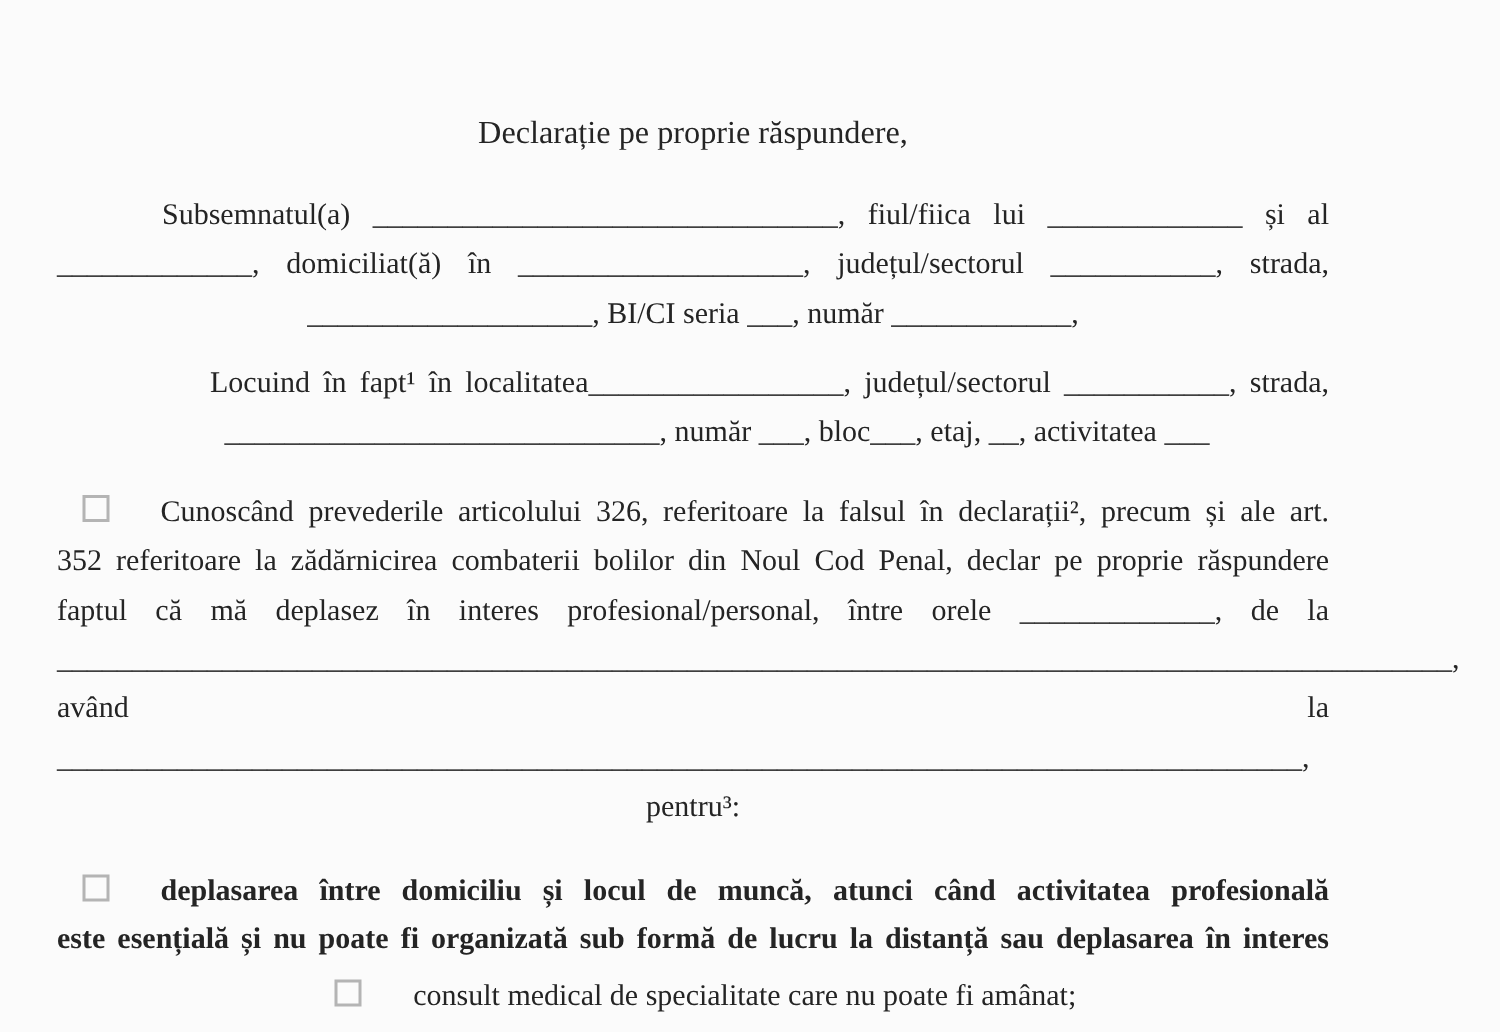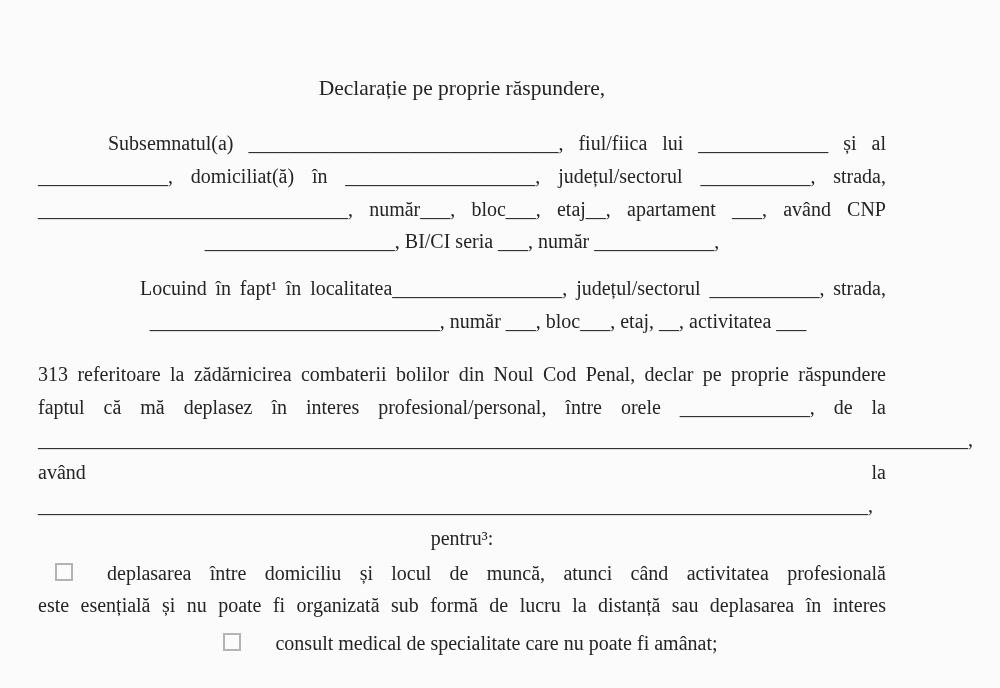--- a/index.html
+++ b/index.html
@@ -23,21 +23,21 @@
   .title {
     font-size: 21.5px;
     font-weight: normal;
     text-align: center;
     line-height: 28px;
     margin: 0 0 25px 0;
   }
   .para { margin: 0; }
   .para.p1 { margin-top: 14px; margin-left: 32px; }
   .para.p2 { margin-top: 20px; }
-  .para.p3 { margin-top: 2px; }
+  .para.p3 { margin-top: 23px; font-weight: bold; }
   .para.p4 { margin-top: 5px; }
   .line {
     line-height: 32.8px;
     text-align: center;
     white-space: normal;
   }
   .line.j {
     text-align: justify;
     text-align-last: justify;
   }
@@ -54,29 +54,29 @@
 </style>
 </head>
 <body>
 
 <div class="sheet">
   <h1 class="title">Declarație pe proprie răspundere,</h1>
   <div id="doc-body">
       <div class="para p0">
         <div class="line j indent"><span>Subsemnatul(a) _______________________________, fiul/fiica lui _____________ și al</span></div>
         <div class="line j"><span>_____________, domiciliat(ă) în ___________________, județul/sectorul ___________, strada,</span></div>
-        <div class="line j"><span>_______________________________, număr___, bloc___, etaj__, apartament ___, având CNP</span></div>
         <div class="line"><span>___________________, BI/CI seria ___, număr ____________,</span></div>
       </div>
       <div class="para p1">
         <div class="line j indent"><span>Locuind în fapt¹ în localitatea_________________, județul/sectorul ___________, strada,</span></div>
         <div class="line"><span>_____________________________, număr ___, bloc___, etaj, __, activitatea ___</span></div>
       </div>
       <div class="para p2">
-        <div class="line j"><span>313 referitoare la zădărnicirea combaterii bolilor din Noul Cod Penal, declar pe proprie răspundere</span></div>
+        <div class="line j"><span class="checkbox"></span><span>Cunoscând prevederile articolului 326, referitoare la falsul în declarații², precum și ale art.</span></div>
+        <div class="line j"><span>352 referitoare la zădărnicirea combaterii bolilor din Noul Cod Penal, declar pe proprie răspundere</span></div>
         <div class="line j"><span>faptul că mă deplasez în interes profesional/personal, între orele _____________, de la</span></div>
         <div class="line j"><span>_____________________________________________________________________________________________,</span></div>
         <div class="line j"><span>având la ___________________________________________________________________________________,</span></div>
         <div class="line"><span>pentru³:</span></div>
       </div>
       <div class="para p3">
         <div class="line j"><span class="checkbox"></span><span>deplasarea între domiciliu și locul de muncă, atunci când activitatea profesională</span></div>
         <div class="line j"><span>este esențială și nu poate fi organizată sub formă de lucru la distanță sau deplasarea în interes</span></div>
       </div>
       <div class="para p4">

